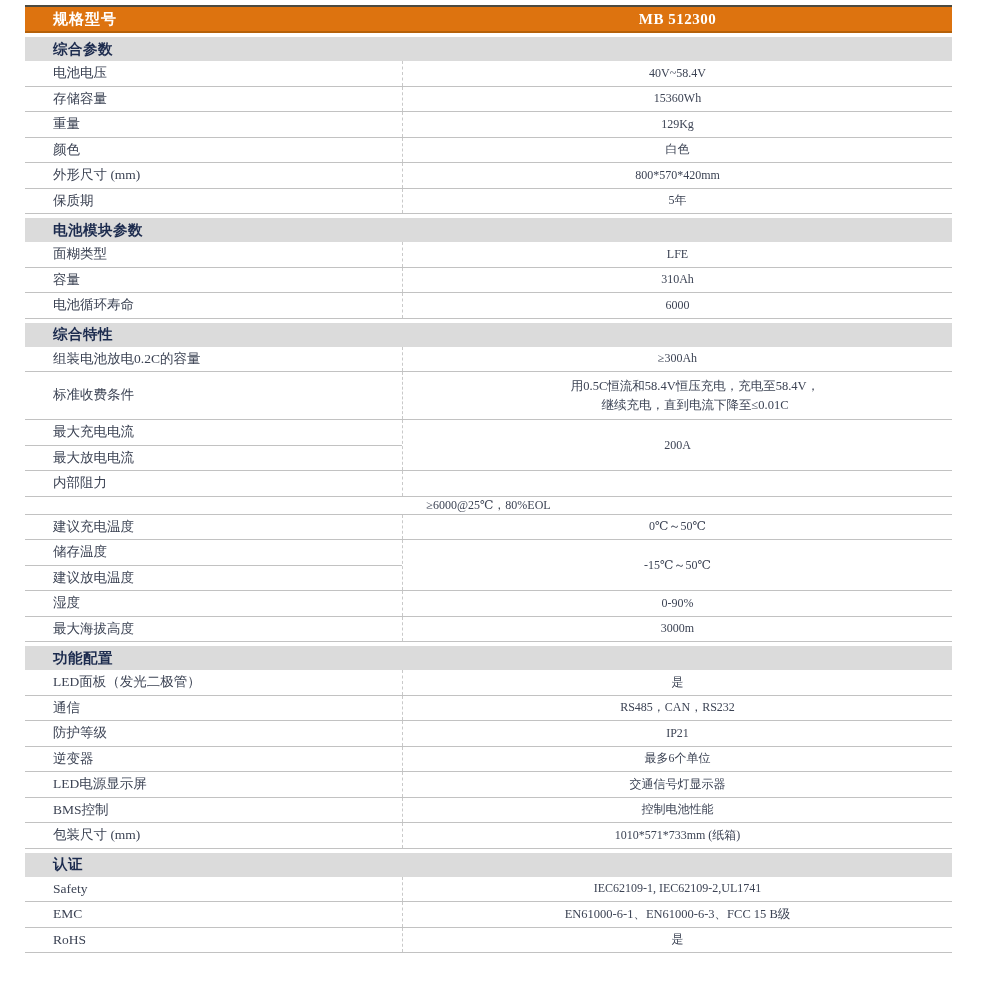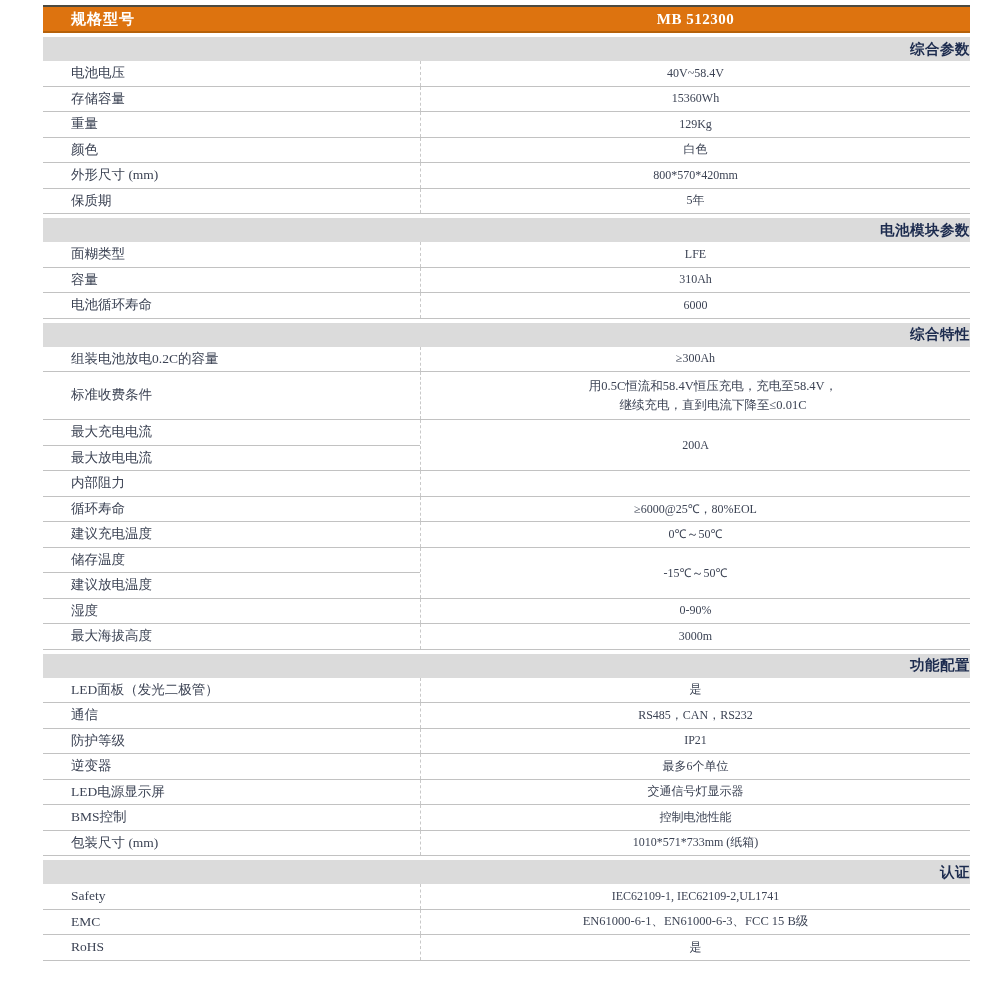--- a/index.html
+++ b/index.html
@@ -12,33 +12,33 @@
     --rule:#c2c2c2;
     --dash:#c9c9c9;
   }
   html,body{margin:0;padding:0;}
   body{
     width:1000px;height:987px;background:#ffffff;overflow:hidden;
     font-family:"Liberation Serif","DejaVu Serif",serif;
     color:var(--text);
     -webkit-font-smoothing:antialiased;
   }
-  .spec-table{position:absolute;left:43px;top:5px;width:927px;font-family:Liberation Serif, serif;}
+  .spec-table{position:absolute;left:25px;top:5px;width:927px;}
   .top-rule{height:2px;background:var(--top-rule);}
   .model-header{
     display:flex;align-items:center;height:24px;
     background:var(--orange);border-bottom:2px solid var(--orange-dark);
     color:#ffffff;font-weight:bold;font-size:15px;
   }
   .model-header .hl{width:378px;padding-left:28px;box-sizing:border-box;letter-spacing:1px;}
   .model-header .hv{flex:1;text-align:center;letter-spacing:.5px;}
   .section-band{
     margin-top:4px;height:24px;background:var(--band-bg);
     display:flex;align-items:center;padding-left:28px;box-sizing:border-box;
-    font-weight:bold;font-size:14.5px;color:var(--section-title);letter-spacing:.5px;justify-content:flex-end;
+    font-weight:bold;font-size:14.5px;color:var(--section-title);letter-spacing:.5px;
   }
   .row{display:flex;align-items:stretch;border-bottom:1px solid var(--rule);}
   .label-col{
     width:378px;box-sizing:border-box;
     border-right:1px dashed var(--dash);
     display:flex;flex-direction:column;justify-content:center;
   }
   .label-line{height:24.5px;line-height:24.5px;padding-left:28px;font-size:13.5px;white-space:nowrap;}
   .label-col.multi .label-line:first-child{border-bottom:1px solid var(--rule);}
   .value-col{
@@ -166,23 +166,20 @@
         <div class="value-col">
           <div class="value-line">200A</div>
         </div>
       </div>
       <div class="row">
         <div class="label-col">
           <div class="label-line">内部阻力</div>
         </div>
       </div>
       <div class="row">
-        <div class="label-col">
-          <div class="label-line">循环寿命</div>
-        </div>
         <div class="value-col">
           <div class="value-line">≥6000@25℃，80%EOL</div>
         </div>
       </div>
       <div class="row">
         <div class="label-col">
           <div class="label-line">建议充电温度</div>
         </div>
         <div class="value-col">
           <div class="value-line">0℃～50℃</div>

